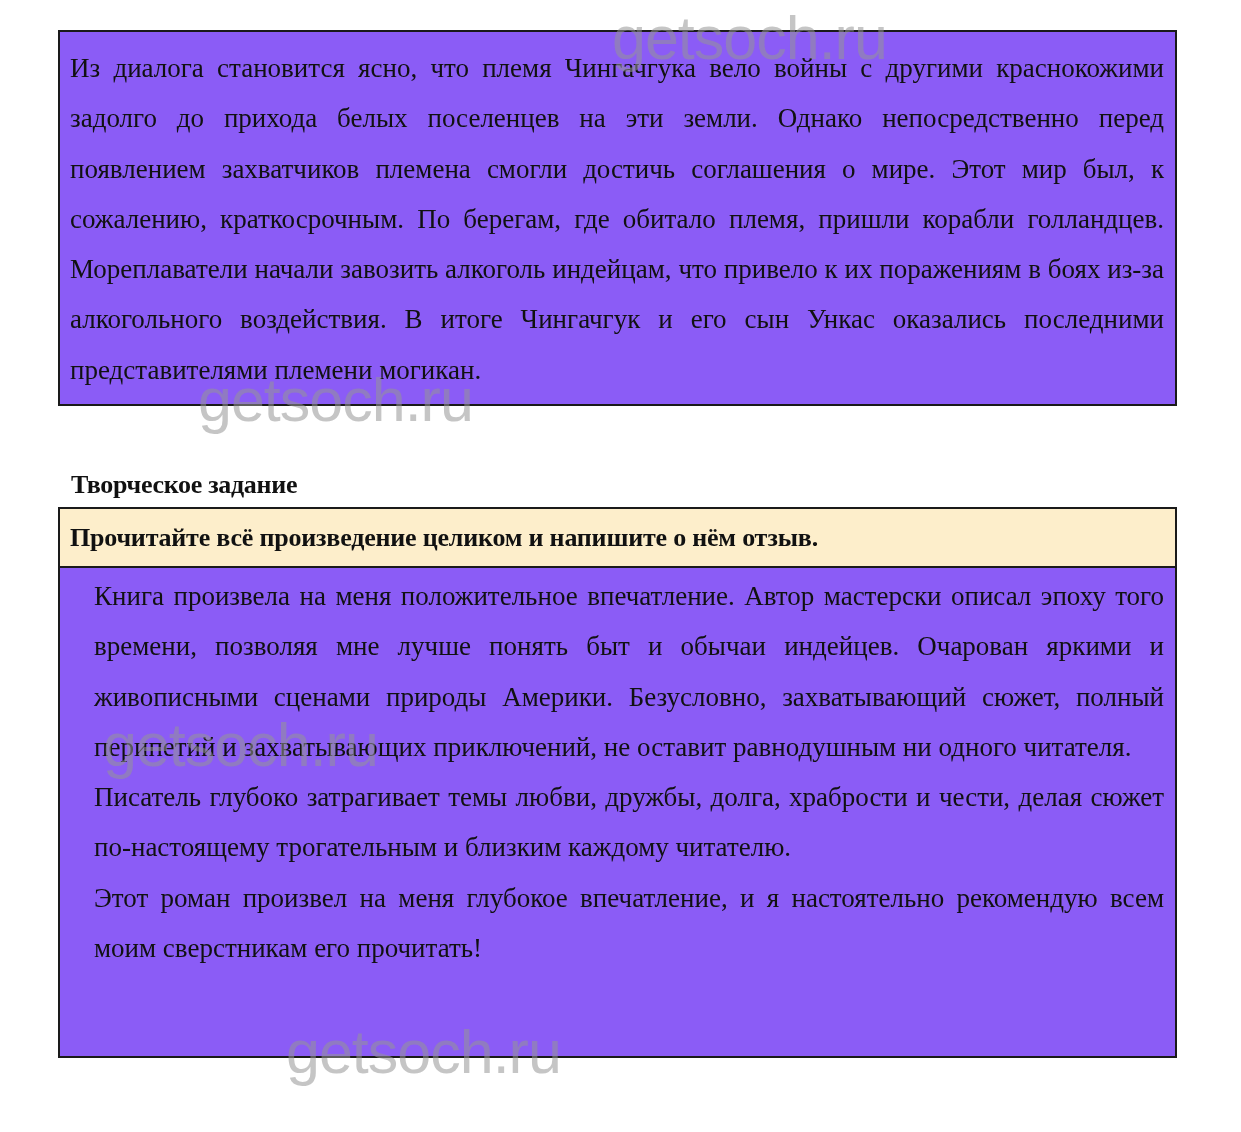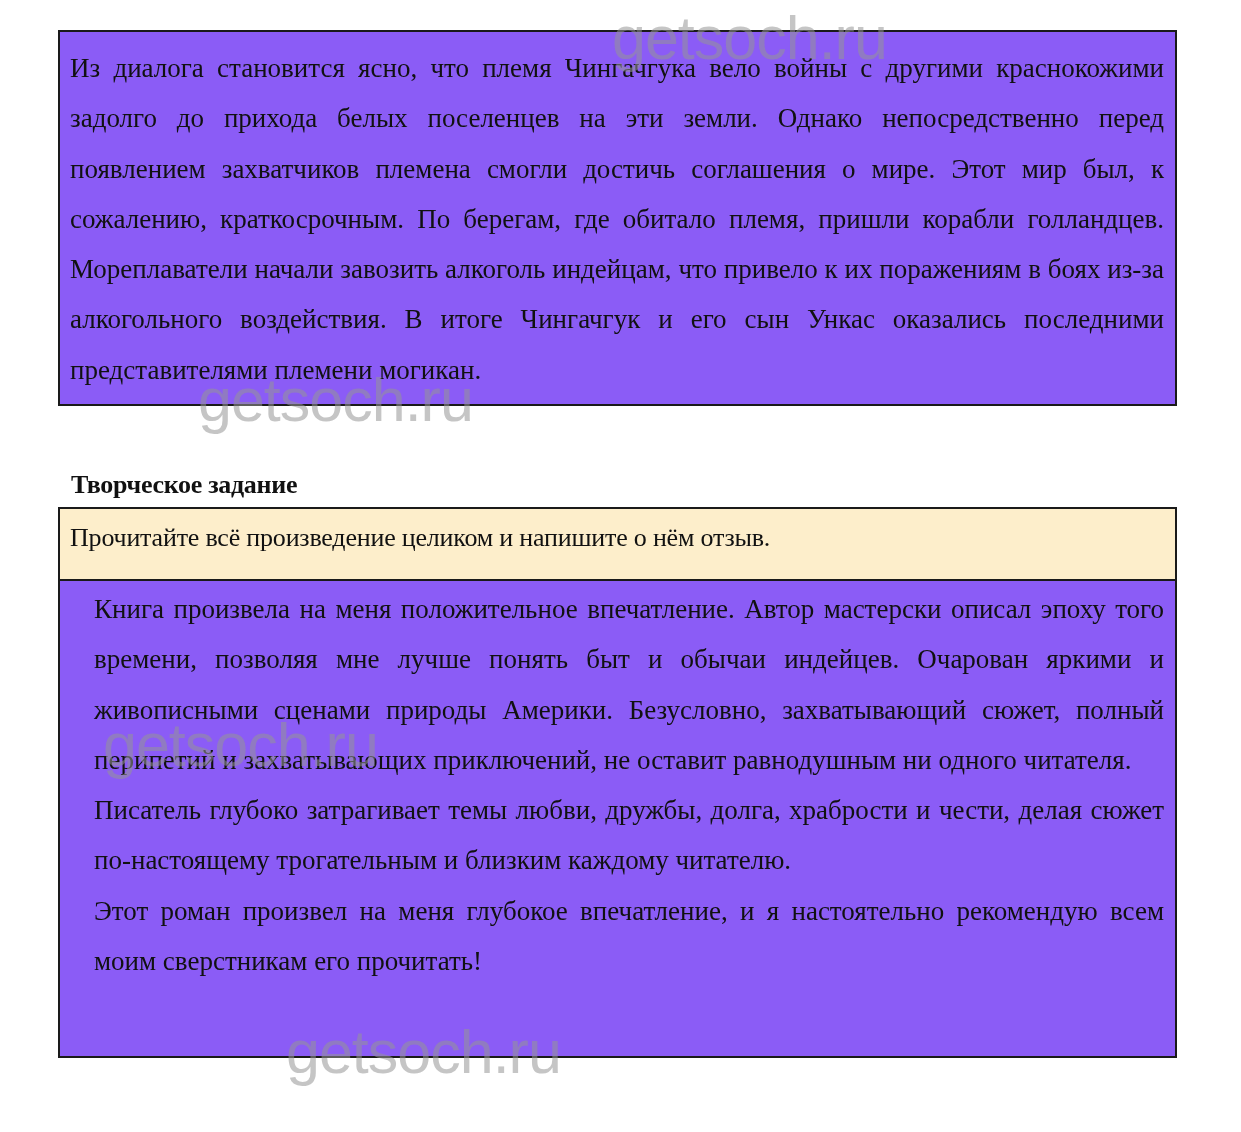--- a/index.html
+++ b/index.html
@@ -46,26 +46,26 @@
       font-weight: bold;
       letter-spacing: -0.3px;
       margin: 12px;
     }
     #task-box {
       top: 507px;
       height: 551px;
     }
     .task-header {
       background: #fdeecb;
-      height: 72px;
+      height: 59px;
       border-bottom: 2px solid #1a1a1a;
       box-sizing: border-box;
       padding: 14px 10px 0 10px;
       font-size: 26px;
-      font-weight: normal;
+      font-weight: bold;
       letter-spacing: -0.2px;
     }
     .task-answer {
       padding: 3px 11px 0 10px;
       margin-left: 24px;
     }
     .watermark {
       position: absolute;
       font-family: Liberation Sans, sans-serif;
       font-size: 61px;

